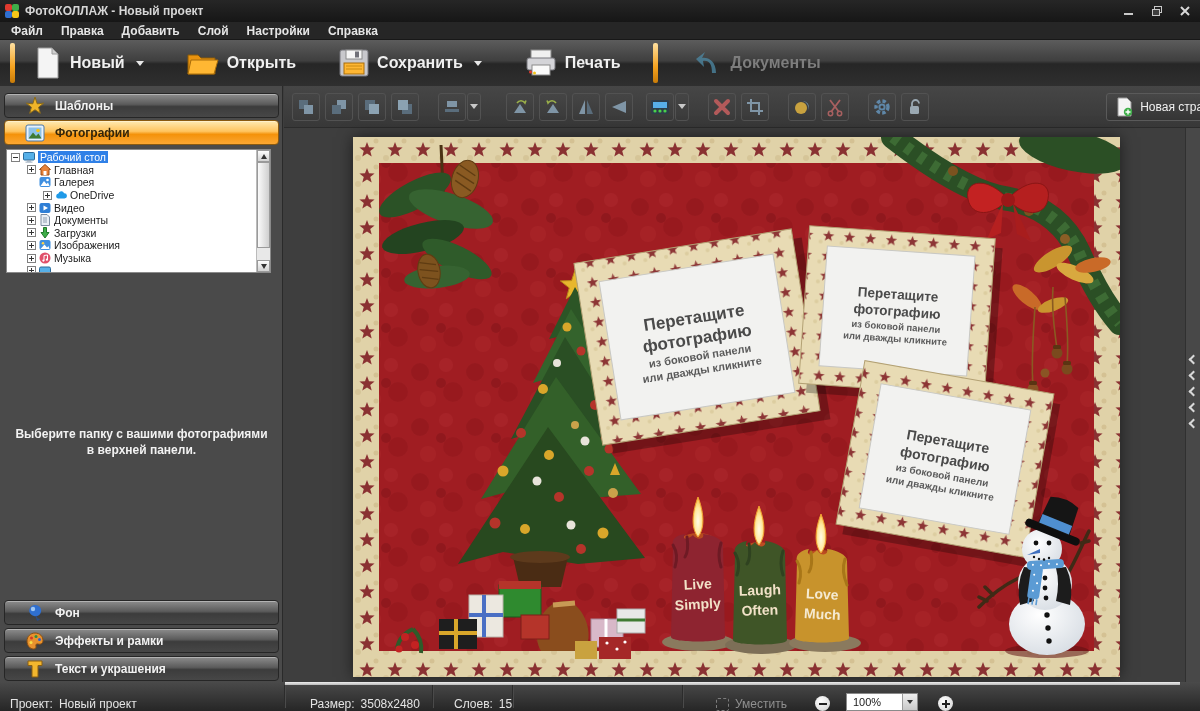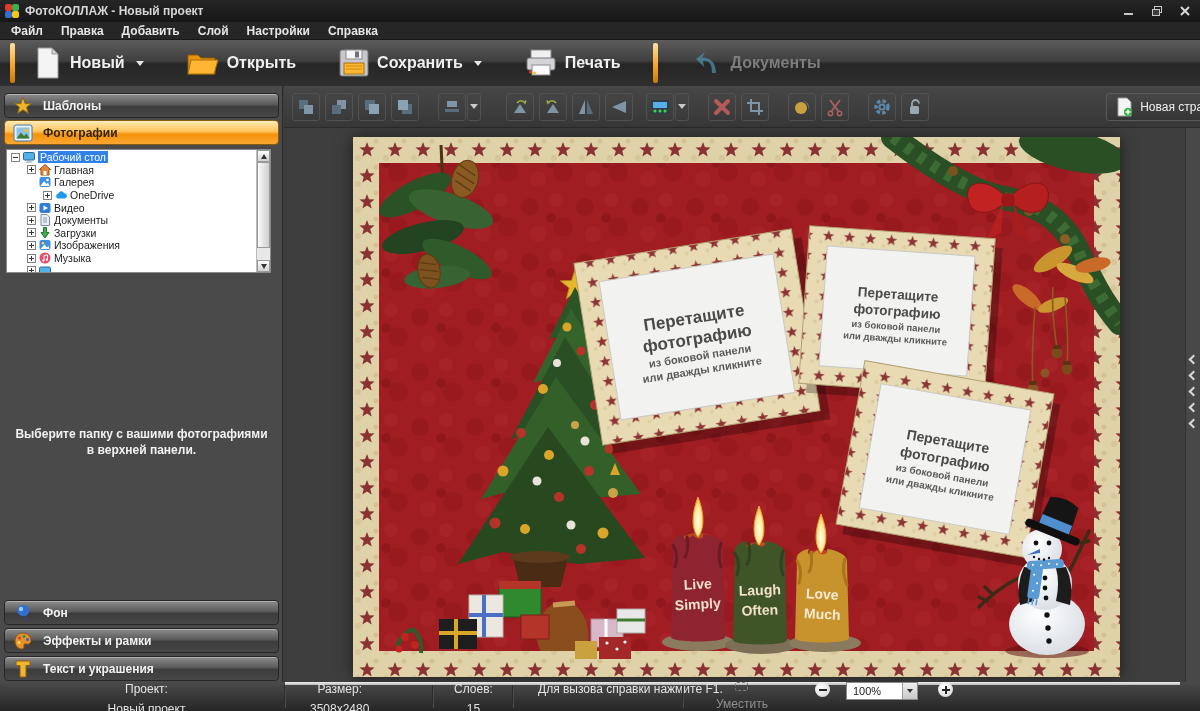--- a/index.html
+++ b/index.html
@@ -23,21 +23,21 @@
   .orange-sep { width:5px; height:40px; border-radius:2px; background:linear-gradient(#ffe0a0,#f5a21f 60%,#c87b08); margin:0 10px; }
   .tb-btn { display:flex; align-items:center; gap:7px; padding:4px 8px; border-radius:3px; }
   .tb-btn .lbl { color:#f0f0f0; font-size:16px; font-weight:bold; }
   .tb-btn.disabled .lbl { color:#7d7d7d; }
   .dd-arrow { width:0; height:0; border-left:4px solid transparent; border-right:4px solid transparent; border-top:5px solid #e8e8e8; margin-left:4px; }
 
   
   .left-panel { position:absolute; left:0; top:86px; width:283px; height:596px; background:#4a4a4a; border-right:1px solid #2a2a2a; }
   .acc-header { position:absolute; left:4px; width:275px; height:25px; border:1px solid #262626; border-radius:4px;
     background:linear-gradient(#8d8d8d 0%,#5b5b5b 45%,#3c3c3c 55%,#474747 100%); box-shadow:inset 0 1px 0 rgba(255,255,255,.35);
-    display:flex; align-items:center; gap:10px; padding-left:8px; }
+    display:flex; align-items:center; gap:10px; padding-left:20px; }
   .acc-header .acc-lbl { color:#f2f2f2; font-size:12px; font-weight:bold; }
   .acc-header.active { background:linear-gradient(#ffeab2 0%,#ffc45e 45%,#f4920a 58%,#fba733 100%); border-color:#8a5a10; }
   .acc-header.active .acc-lbl { color:#33250a; }
   .acc-icon { width:20px; height:20px; display:flex; align-items:center; justify-content:center; }
 
   .tree-box { position:absolute; left:6px; top:63px; width:265px; height:124px; background:#fff; border:1px solid #8a8a8a; overflow:hidden; }
   .tree-rows { position:absolute; left:0; top:1px; right:14px; }
   .trow { height:12.6px; display:flex; align-items:center; gap:3px; font-size:10.5px; color:#1a1a1a; white-space:nowrap; }
   .expander { width:9px; height:9px; border:1px solid #808080; background:#fff; position:relative; flex:none; }
   .expander::before { content:""; position:absolute; left:1px; right:1px; top:3px; height:1px; background:#333; }
@@ -64,21 +64,21 @@
 
   
   .work-area { position:absolute; left:284px; top:128px; width:901px; height:554px; background:#3e3e3e; }
   .collage { position:absolute; left:69px; top:9px; width:767px; height:540px; box-shadow:0 0 14px rgba(0,0,0,.55); }
   .collapse-strip { position:absolute; left:1185px; top:128px; width:15px; height:554px; background:#484848; border-left:1px solid #303030; }
   .chev { position:absolute; left:4px; width:7px; height:7px; border-left:2px solid #d8d8d8; border-bottom:2px solid #d8d8d8; transform:rotate(45deg); }
 
   
   .statusbar { position:absolute; left:0; top:682px; width:1200px; height:29px; background:linear-gradient(#4a4a4a,#262626); color:#e4e4e4; font-size:12px; }
   .hscroll { position:absolute; left:285px; top:0; width:895px; height:3px; background:linear-gradient(#f0f0f0,#b8b8b8); }
-  .sb-seg { position:absolute; top:0; height:29px; display:flex; align-items:center; gap:6px; padding-left:10px;flex-direction:column; }
+  .sb-seg { position:absolute; top:0; height:29px; display:flex; align-items:flex-end; gap:6px; padding-left:10px; }
   .sb-sep { position:absolute; top:3px; height:23px; width:2px; background:linear-gradient(90deg,#1c1c1c,#5a5a5a); }
   .sb-dis { color:#909090; }
   .zoom-circle { width:15px; height:15px; border-radius:50%; background:radial-gradient(circle at 40% 35%,#fff,#cfcfcf); position:relative; }
   .zoom-circle::before, .zoom-circle.plus::after { content:""; position:absolute; background:#222; }
   .zoom-circle::before { left:3.5px; right:3.5px; top:7px; height:1.6px; }
   .zoom-circle.plus::after { top:3.5px; bottom:3.5px; left:7px; width:1.6px; }
   .zoom-combo { width:72px; height:18px; background:#fff; border:1px solid #8a8a8a; display:flex; align-items:center; }
   .zoom-combo .zval { flex:1; color:#1a1a1a; font-size:11px; padding-left:6px; }
   .zoom-combo .zdd { width:15px; height:16px; background:linear-gradient(#efefef,#c8c8c8); border-left:1px solid #9a9a9a; display:flex; align-items:center; justify-content:center; }
   .fit-icon { width:13px; height:13px; border:1px dashed #7d7d7d; border-radius:2px; }
@@ -728,23 +728,20 @@
     <div class="sb-seg" style="left:300px">
       <span>Размер:</span>
         <span>3508x2480</span>
     </div>
     <span class="sb-sep" style="left:432px"></span>
     <div class="sb-seg" style="left:444px">
       <span>Слоев:</span>
         <span>15</span>
     </div>
     <span class="sb-sep" style="left:512px"></span>
-    <div class="sb-seg" style="left:528px">
-      <span>Для вызова справки нажмите F1.</span>
-    </div>
     <span class="sb-sep" style="left:682px"></span>
     <div class="sb-seg" style="left:706px">
       <span class="fit-icon"></span>
       <span class="sb-dis">Уместить</span>
     </div>
     <div class="sb-seg" style="left:805px">
         <span class="zoom-circle"></span>
       </div>
     <div class="sb-seg" style="left:836px">
       <span class="zoom-combo">

